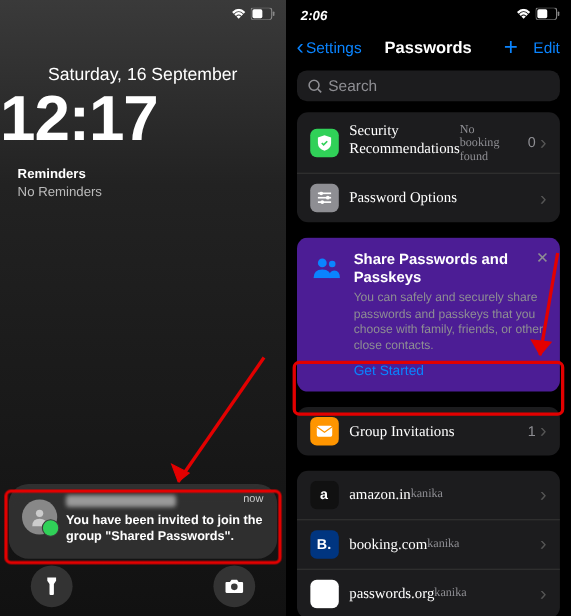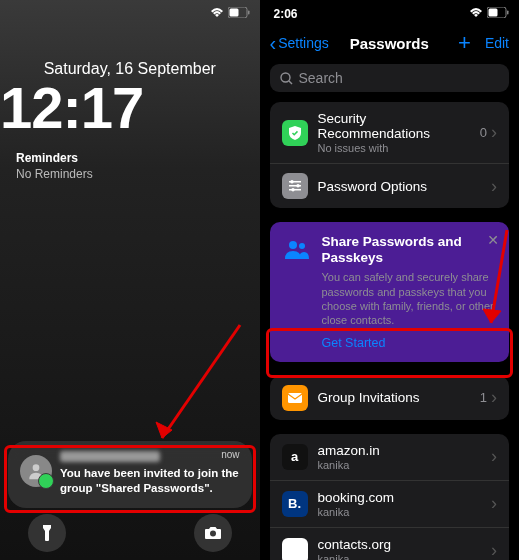--- a/index.html
+++ b/index.html
@@ -26,21 +26,21 @@
 
 .status-bar {
   display: flex;
   justify-content: space-between;
   align-items: center;
   padding: 4px 10px 0 14px;
   height: 20px;
   font-size: 12px;
   font-weight: 600;
 }
-.status-left { width: 60px; }
+.status-left { width: 60px; font-style: italic; }
 .status-right { display: flex; align-items: center; gap: 4px; }
 
 .ls-date { text-align: center; margin-top: 36px; font-size: 16px; font-weight: 500; }
 .ls-time { text-align: left; font-size: 58px; font-weight: 700; letter-spacing: -1px; margin-top: -4px; }
 .ls-widget { margin: 10px 0 0 16px; font-size: 12px; }
 .ls-widget-title { font-weight: 600; }
 .ls-widget-body { color: #bbb; margin-top: 2px; }
 
 .notif {
   position: absolute;
@@ -122,21 +122,21 @@
   display: flex; align-items: center; padding: 9px 12px;
   border-bottom: 0.5px solid #333; gap: 10px;
   font-size: 13px;
 }
 .row:last-child { border-bottom: none; }
 .row-icon {
   width: 26px; height: 26px; border-radius: 6px;
   display: flex; align-items: center; justify-content: center;
   flex-shrink: 0; font-size: 13px; font-weight: 700;
 }
-.row-content { flex: 1; display: flex; flex-direction: column; }
+.row-content { flex: 1; display: flex; flex-direction: row; font-family: Liberation Serif, serif; }
 .row-title { font-size: 13.5px; }
 .row-sub { font-size: 11px; color: #8e8e93; margin-top: 1px; }
 .row-trail { color: #8e8e93; font-size: 13px; display: flex; align-items: center; gap: 4px; }
 .chevron { color: #555; font-size: 18px; }
 
 .promo { margin: 0 10px 14px 10px; background: #4c1d95; border-radius: 10px; padding: 12px; position: relative; display: flex; gap: 10px; }
 .promo-icon {
   width: 30px; height: 30px; border-radius: 6px;
   display: flex; align-items: center; justify-content: center;
   flex-shrink: 0;
@@ -250,21 +250,21 @@
   <div class="section">
     <div class="row">
       <div class="row-icon" style="background:#30d158;">
         <svg width="16" height="16" viewBox="0 0 16 16">
             <path d="M8 1 L14 3 V8 Q14 13 8 15 Q2 13 2 8 V3 Z" fill="#fff"></path>
             <path d="M5.5 8 l1.7 1.7 l3.3 -3.3" stroke="#30d158" stroke-width="1.5" fill="none"></path>
           </svg>
       </div>
       <div class="row-content">
         <span class="row-title">Security Recommendations</span>
-        <span class="row-sub">No issues with</span>
+        <span class="row-sub">No booking found</span>
       </div>
       <div class="row-trail">
           <span>0</span>
           <span class="chevron">›</span>
         </div>
     </div>
     <div class="row">
       <div class="row-icon" style="background:#8e8e93;">
         <svg width="14" height="12" viewBox="0 0 14 12">
             <rect x="1" y="1" width="12" height="1.5" fill="#fff"></rect>
@@ -338,21 +338,21 @@
       <span class="row-title">booking.com</span>
       <span class="row-sub">kanika</span>
     </div>
     <div class="row-trail">
           <span class="chevron">›</span>
         </div>
       </div>
       <div class="row">
     <div class="row-icon" style="background:#fff;color:#0056d2;"></div>
     <div class="row-content">
-      <span class="row-title">contacts.org</span>
+      <span class="row-title">passwords.org</span>
       <span class="row-sub">kanika</span>
     </div>
     <div class="row-trail">
           <span class="chevron">›</span>
         </div>
       </div>
     </div>
 
   <div class="highlight-box" style="top:328px; left:6px; right:6px; height:44px;"></div>
   <svg class="arrow" style="top:225px; right:2px;" width="40" height="110">

